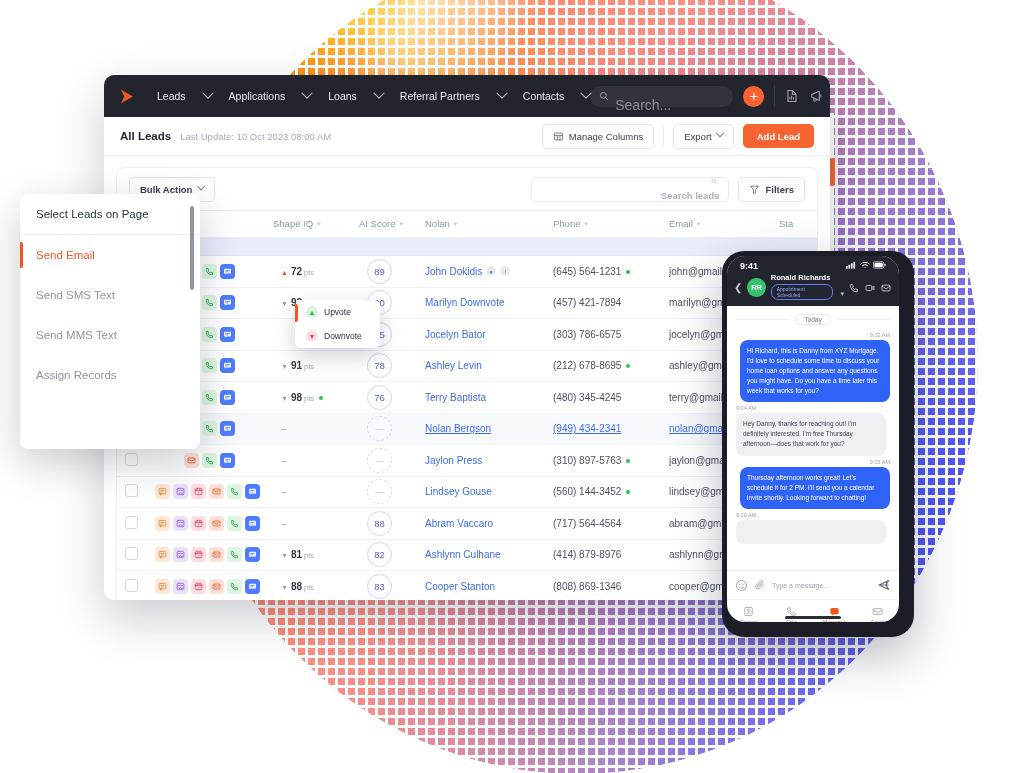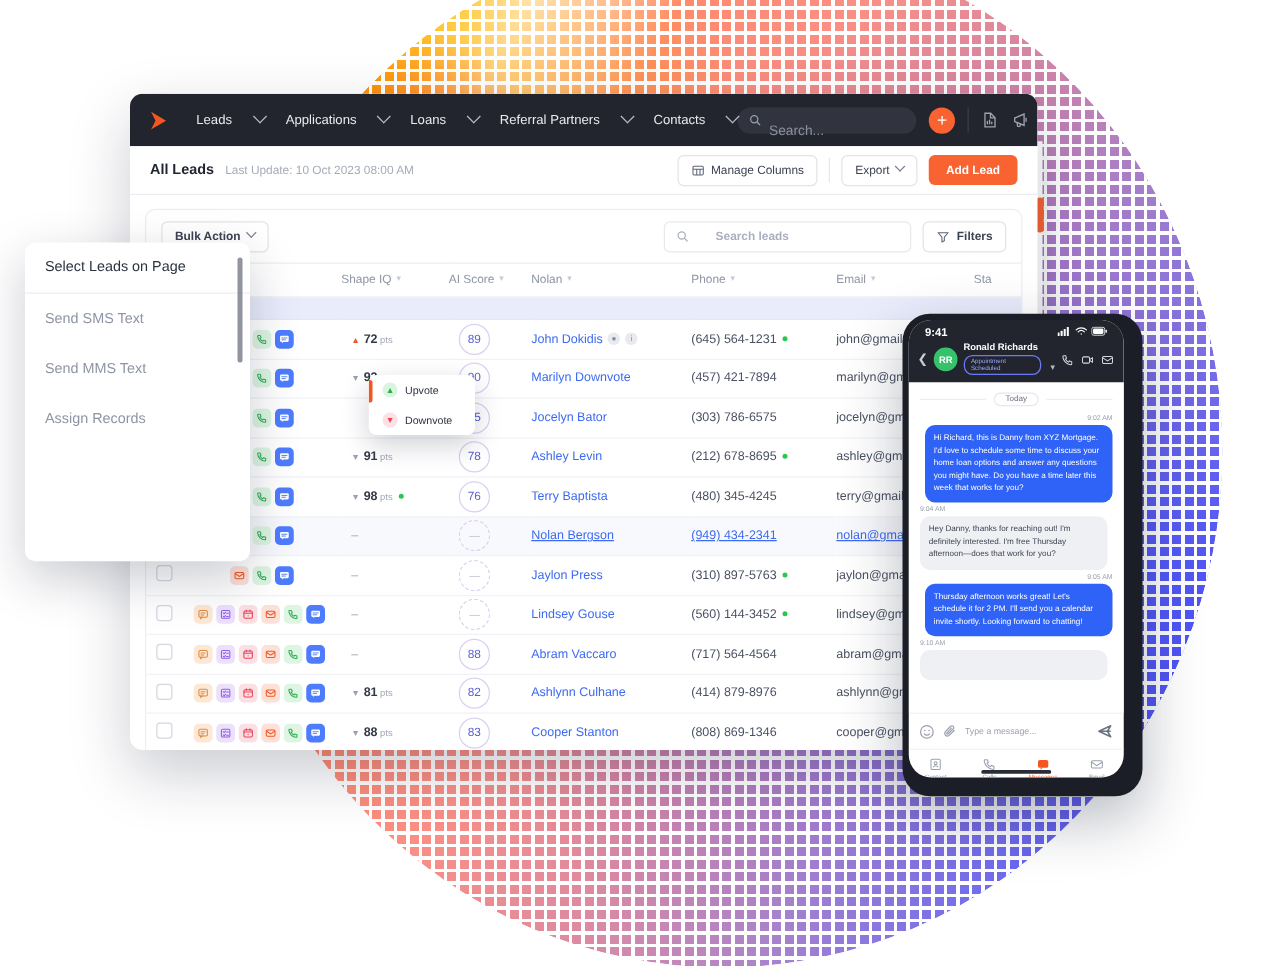--- a/index.html
+++ b/index.html
@@ -66,21 +66,21 @@
     color:#e9eaee;font-size:10.5px;display:flex;align-items:center;gap:18px;cursor:default;
     white-space:nowrap;
   }
   .caret{display:inline-block;width:7px;height:7px;border-right:1.3px solid #b9bcc6;
     border-bottom:1.3px solid #b9bcc6;transform:rotate(45deg) translate(-2px,-2px);}
   .nav-right{margin-left:auto;display:flex;align-items:center;gap:10px;}
   .srch{
     width:125px;height:21px;background:#31343e;border-radius:11px;
     display:flex;align-items:center;padding:0 9px;gap:6px;
   }
-  .srch span{color:#8c909c;font-size:11px;margin-top:17px;}
+  .srch span{color:#8c909c;font-size:14px;margin-top:17px;}
   .plus-btn{
     width:21px;height:21px;border-radius:50%;background:#f96331;color:#fff;
     display:flex;align-items:center;justify-content:center;font-size:14px;line-height:1;
   }
   .ic{width:15px;height:15px;opacity:.85;}
   
   .pagehdr{
     height:38px;display:flex;align-items:center;padding:0 16px;
     border-bottom:1px solid #edeef2;background:#fff;
   }
@@ -102,21 +102,21 @@
     height:460px;overflow:hidden;
   }
   .cardtop{height:42px;display:flex;align-items:center;padding:0 12px;font-weight:bold;}
   .bulk{
     height:23px;border:1px solid #e2e4ea;border-radius:5px;background:#fff;
     display:flex;align-items:center;gap:6px;padding:0 10px;font-size:9.5px;color:#3b4252;
   }
   .ctop-right{margin-left:auto;display:flex;align-items:center;gap:9px;}
   .leadsearch{
     width:178px;height:23px;border:1px solid #e7e9ee;border-radius:5px;
-    display:flex;align-items:center;gap:21px;padding:0 9px;
+    display:flex;align-items:flex-end;gap:6px;padding:0 9px;flex-direction:column;
   }
   .leadsearch span{font-size:9.5px;color:#aab0bd;}
   
   table{border-collapse:collapse;width:100%;table-layout:fixed;}
   thead th{
     font-size:9.5px;font-weight:normal;color:#8e94a3;text-align:left;
     padding:7px 0 8px 0;border-bottom:1px solid #edeef2;border-top:1px solid #edeef2;
     white-space:nowrap;
   }
   thead th .sc{display:inline-block;margin-left:4px;color:#c6cad4;font-size:7px;vertical-align:1px;}
@@ -786,20 +786,21 @@
           </tr>
         </tbody>
     </table>
   </div>
 </div>
 
 <div id="bulk-menu">
   <div id="bm-list">
       <div class="bm-item">Select Leads on Page</div>
       <div class="bm-sep"></div>
+      <div class="bm-item active">Send Email</div>
       <div class="bm-item muted">Send SMS Text</div>
       <div class="bm-item muted">Send MMS Text</div>
       <div class="bm-item muted">Assign Records</div>
     </div>
   <div id="bm-scroll"></div>
 </div>
 
 <div id="vote-pop">
   <div class="vote-row">
     <span class="vote-dot up">▲</span>

